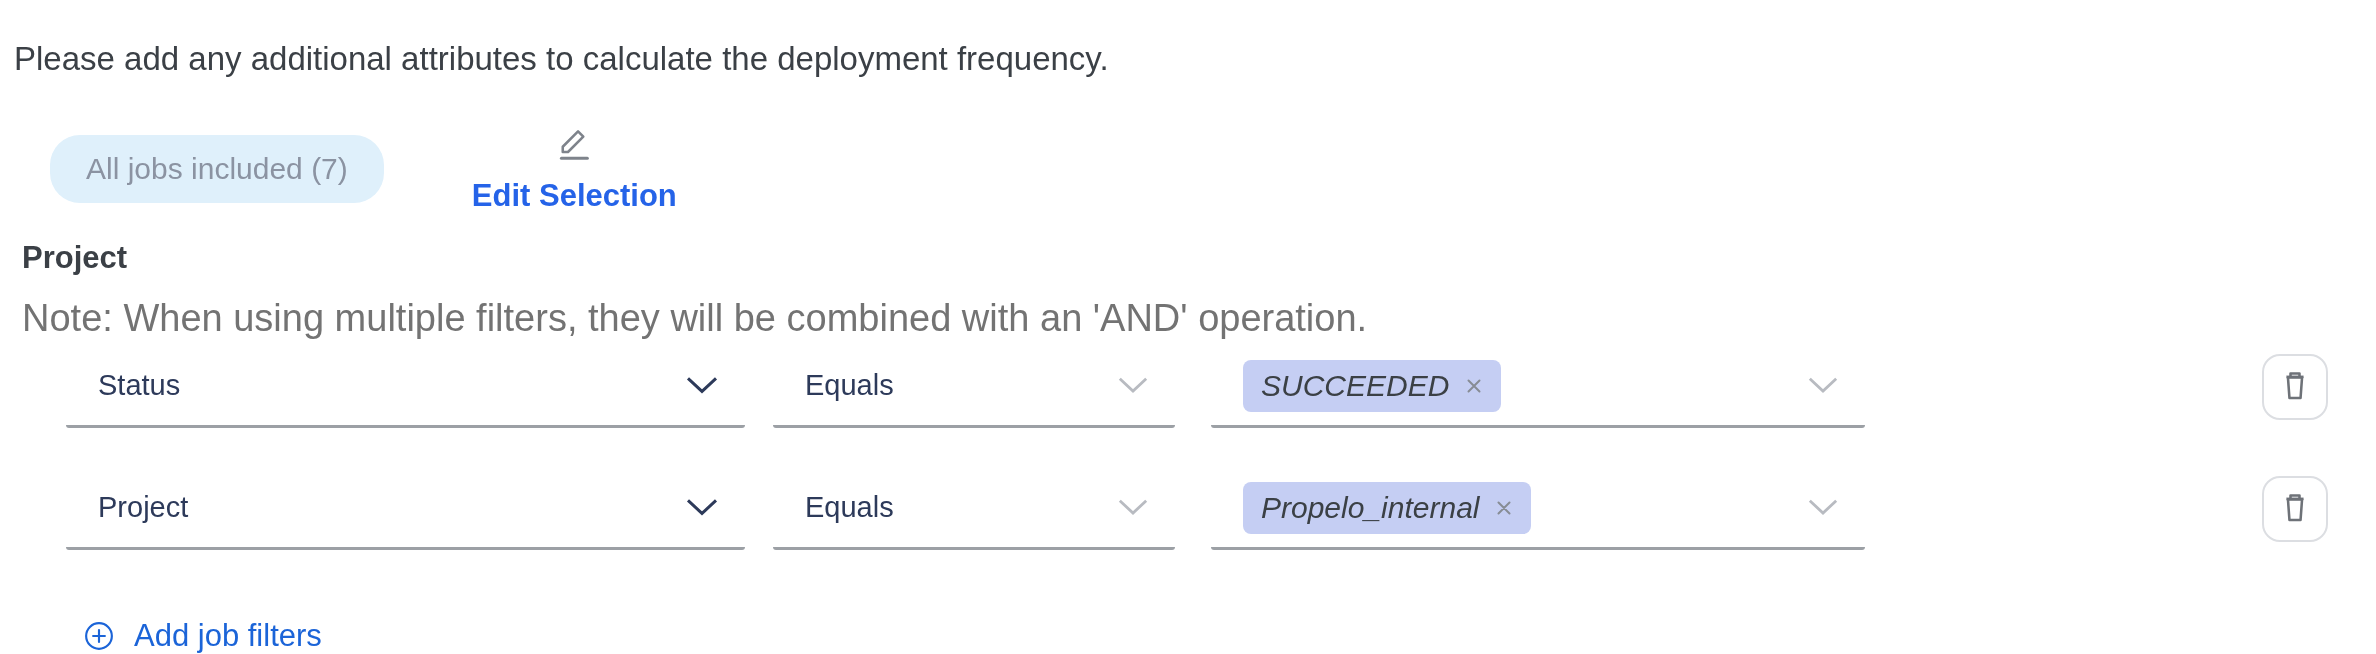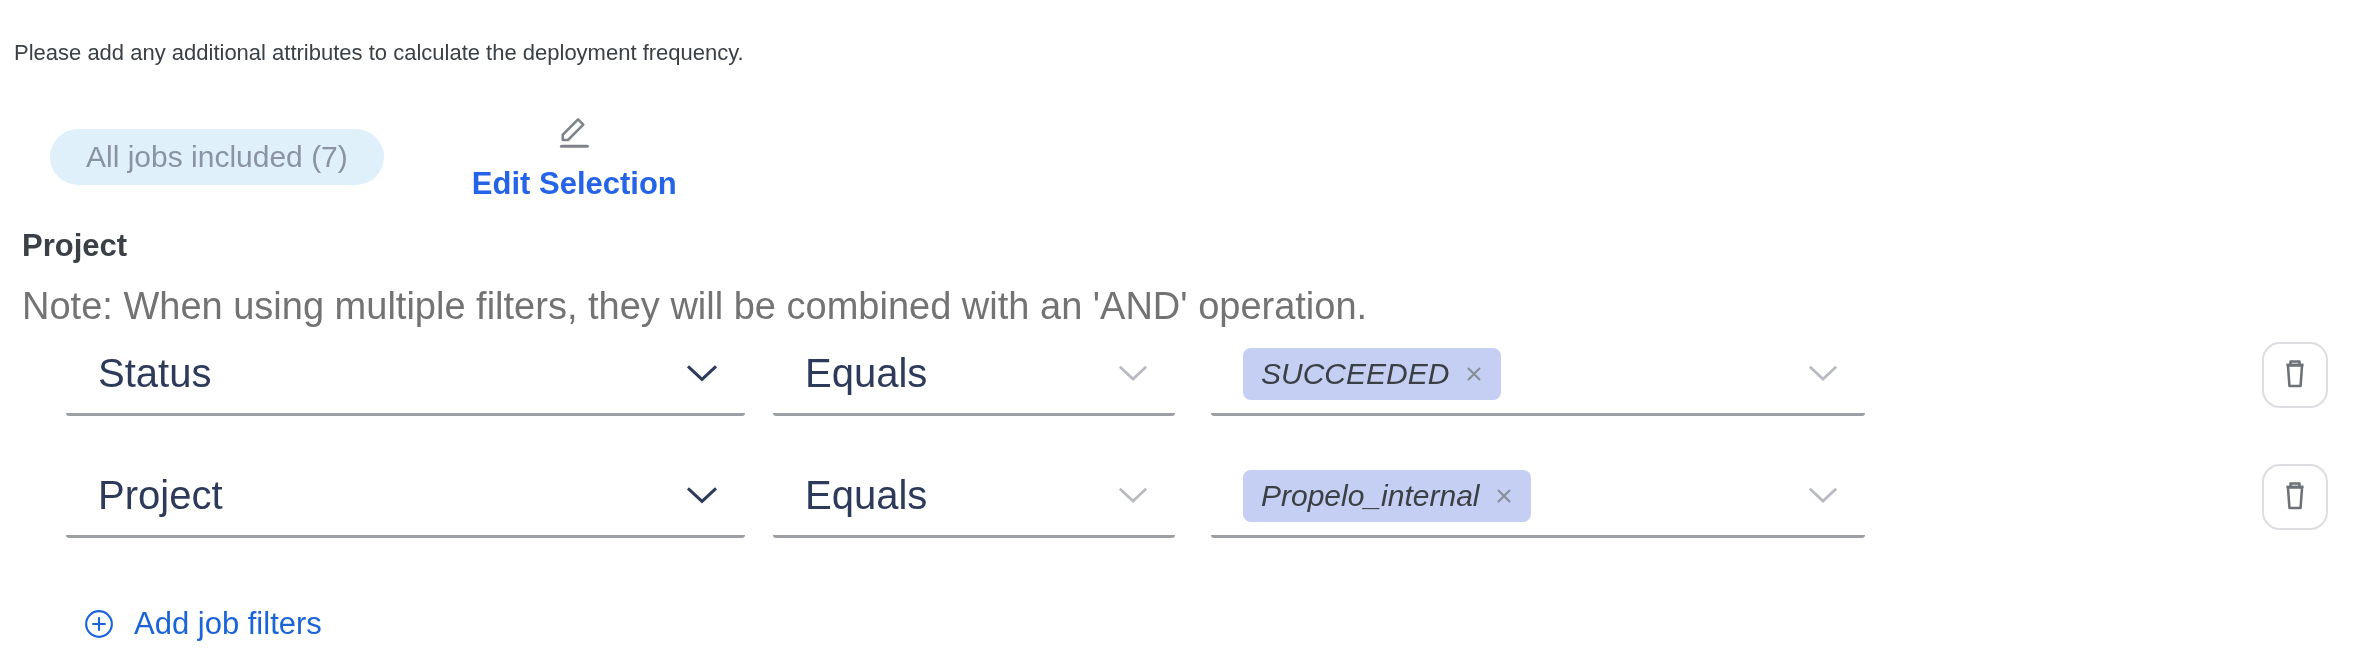--- a/index.html
+++ b/index.html
@@ -2,25 +2,25 @@
 <html><head>
 <meta charset="utf-8">
 <style>
   html,body { margin:0; padding:0; background:#ffffff; }
   .page {
     position:relative; width:2376px; height:654px; background:#ffffff;
     font-family:"Liberation Sans", sans-serif; overflow:hidden;
     -webkit-font-smoothing:antialiased;
   }
 
-  .intro { padding:40px 0 0 14px; font-size:22px; color:#3b4046; }
+  .intro { padding:40px 0 0 14px; font-size:33px; color:#3b4046; }
 
   .jobs-row { display:flex; align-items:center; margin:46px 0 0 50px; gap:88px; }
   .badge {
-    display:inline-flex; align-items:center; height:56px; padding:0 36px;
+    display:inline-flex; align-items:center; height:68px; padding:0 36px;
     border-radius:30px; background:#dff0fb; color:#8b93a2; font-size:30px;
   }
   .edit-link {
     display:inline-flex; align-items:center; gap:16px;
     color:#2563e8; font-size:31px; font-weight:700; cursor:pointer;flex-direction:column;
   }
   .edit-link svg { display:block; }
 
   .filters-title { margin:26px 0 0 22px; font-size:31px; font-weight:700; color:#3b4046; }
   .note { margin:21px 0 0 22px; font-size:38px; color:#737373; }
@@ -30,21 +30,21 @@
   .filter-row + .filter-row { margin-top:40px; }
 
   .field {
     position:relative; height:82px; display:flex; align-items:center;
     padding:0 78px 0 32px; border-bottom:3px solid #9ca0a5;
     box-sizing:border-box; border-radius:0 0 3px 3px; cursor:pointer;
   }
   .field-attr { width:679px; }
   .field-op   { width:402px; margin-left:28px; }
   .field-val  { width:654px; margin-left:36px;font-style:italic; }
-  .field-text { font-size:40px; color:#2d3a5a; white-space:nowrap; }
+  .field-text { font-size:29px; color:#2d3a5a; white-space:nowrap; }
 
   .chev { position:absolute; right:26px; top:50%; transform:translateY(-46%); }
   .chev-dark  { color:#2d3a5a; }
   .chev-light { color:#b8bbc1; }
 
   .tag {
     display:inline-flex; align-items:center; height:52px; border-radius:8px;
     background:#c5cef3; padding:0 16px 0 18px; gap:14px;
   }
   .tag-label { font-size:30px; color:#3b4045; white-space:nowrap; }

